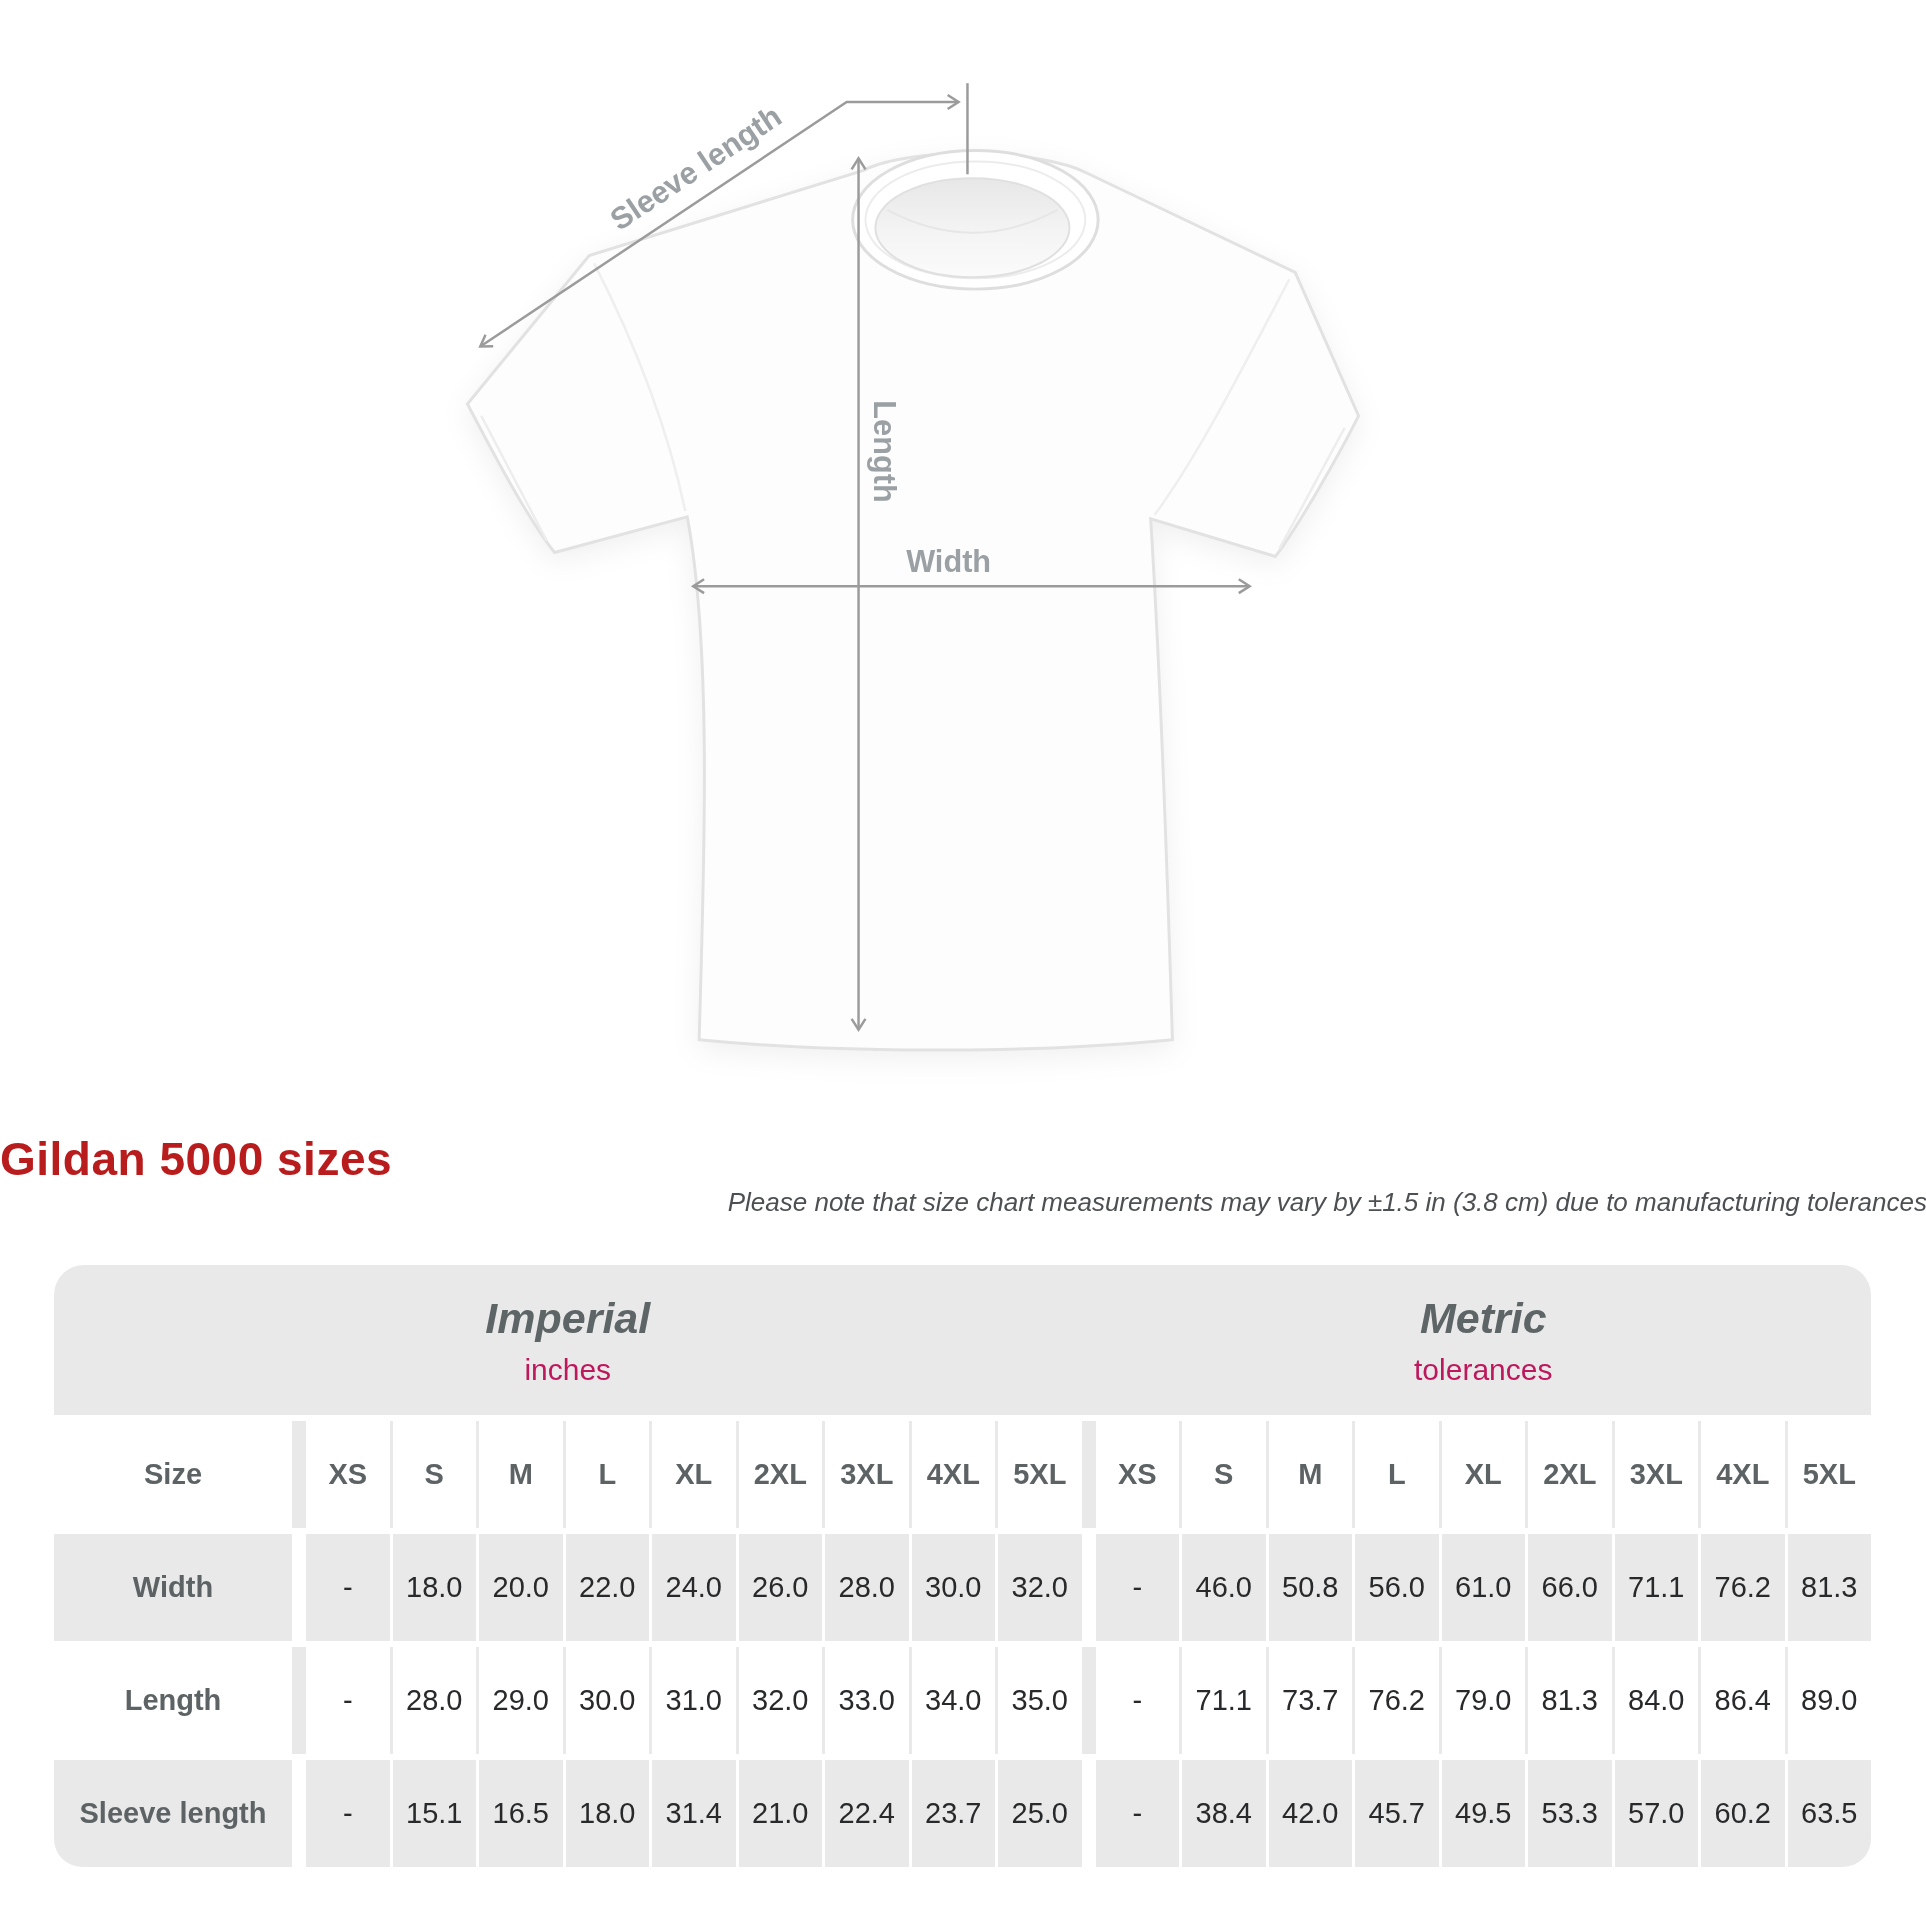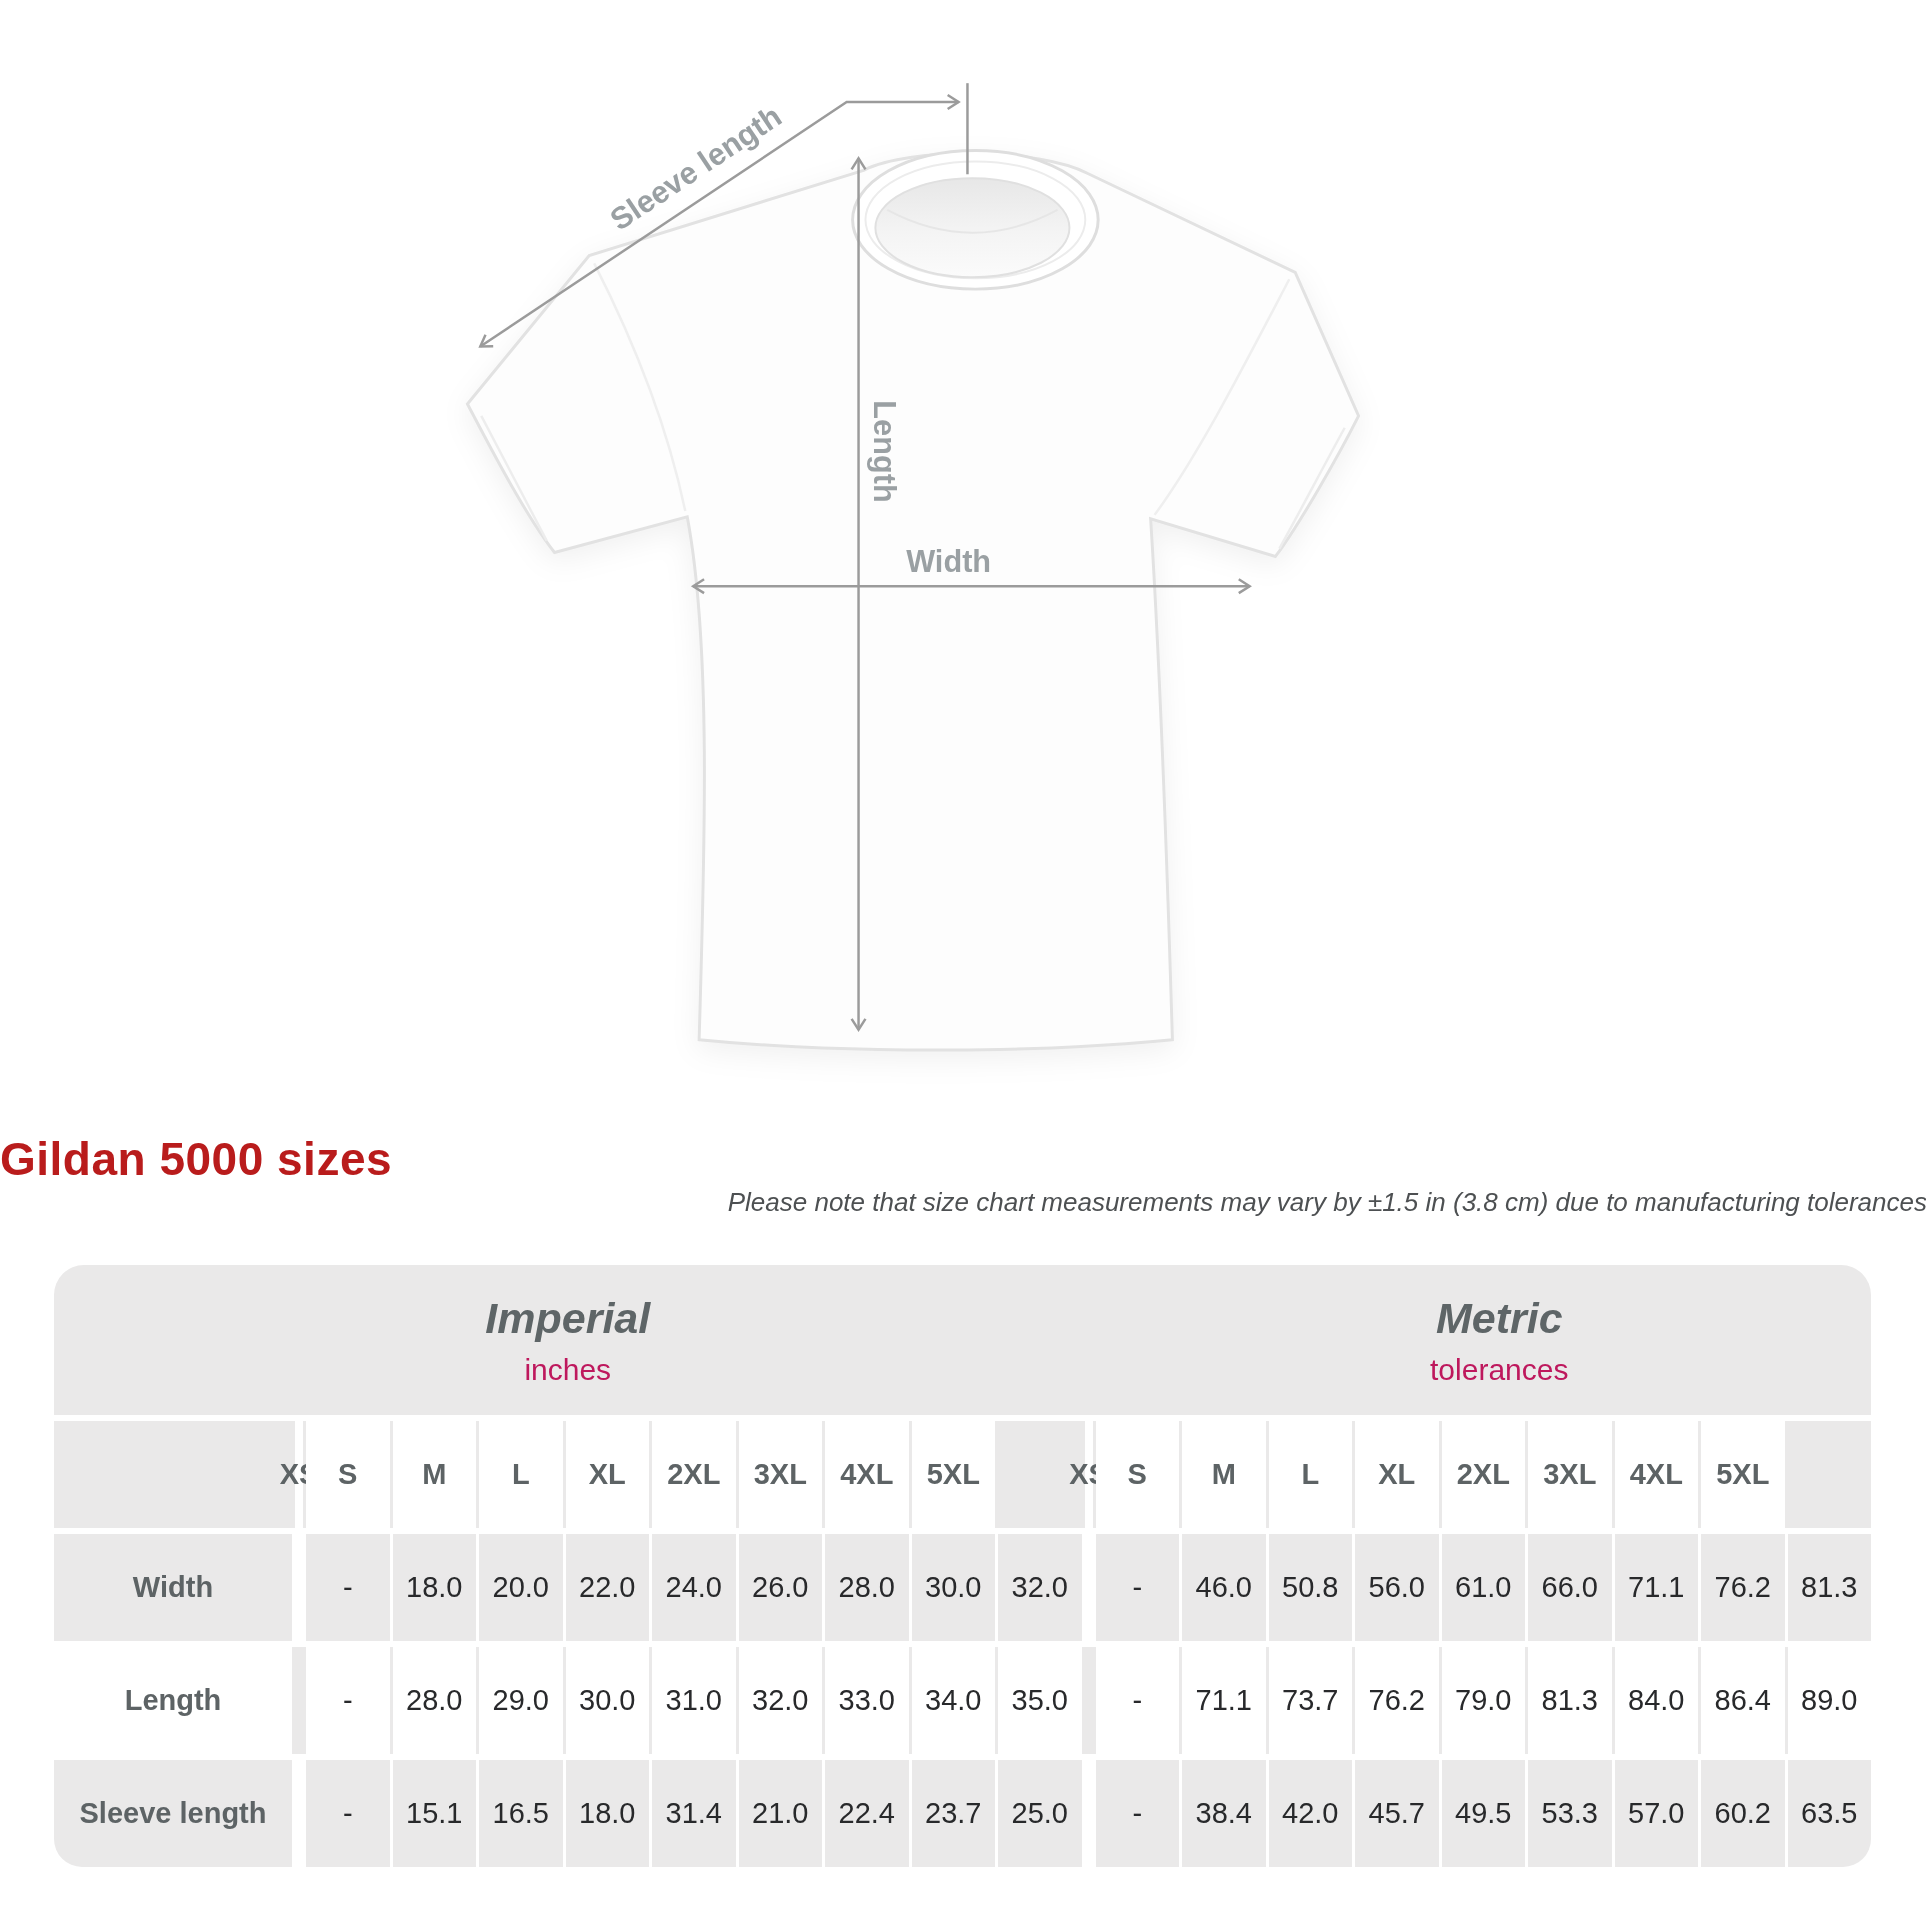--- a/index.html
+++ b/index.html
@@ -9,21 +9,21 @@
   .diagram{position:absolute;top:0;left:0;width:1927px;height:1109px;}
   .diagram text{font-family:"Liberation Sans",sans-serif;font-weight:bold;fill:#9aa0a3;}
 
   .title{position:absolute;top:1132px;left:0;width:100%;text-align:left;
          font-size:46px;font-weight:bold;color:#b91c1c;letter-spacing:0.5px;}
   .subtitle{position:absolute;top:1187px;left:0;width:100%;text-align:right;
          font-size:26px;font-style:italic;color:#4d5052;}
 
   .sizetable{position:absolute;left:54px;top:1265px;width:1817px;}
   .band{display:grid;grid-template-columns:238px 8px repeat(9,1fr) 8px repeat(9,1fr);
-        column-gap:19px;background:#eae9e9;border-radius:30px 30px 0 0;height:150px;margin-bottom:6px;}
+        column-gap:3px;background:#eae9e9;border-radius:30px 30px 0 0;height:150px;margin-bottom:6px;}
   .bandcell{display:flex;flex-direction:column;align-items:center;justify-content:center;gap:10px;}
   .gname{font-size:43px;font-weight:bold;font-style:italic;color:#5e6567;}
   .gunit{font-size:30px;color:#be185d;}
 
   .grid{display:grid;grid-template-columns:238px 8px repeat(9,1fr) 8px repeat(9,1fr);
         column-gap:3px;height:107px;margin-bottom:6px;}
   .grid:last-child{margin-bottom:0;}
   .cell{display:flex;align-items:center;justify-content:center;font-size:29px;color:#28292b;}
   .cell.spacer{background:transparent !important;}
   .cell.lbl{font-weight:bold;color:#5d6365;}
@@ -93,20 +93,21 @@
       <div class="bandcell" style="grid-column:1/12">
         <div class="gname">Imperial</div>
         <div class="gunit">inches</div>
       </div>
       <div class="bandcell" style="grid-column:13/22">
         <div class="gname">Metric</div>
         <div class="gunit">tolerances</div>
       </div>
     </div>
     <div class="grid rowh" id="row-sizes">
+        <div class="cell lbl">Size</div>
         <div class="cell spacer"></div>
         <div class="cell">XS</div>
         <div class="cell">S</div>
         <div class="cell">M</div>
         <div class="cell">L</div>
         <div class="cell">XL</div>
         <div class="cell">2XL</div>
         <div class="cell">3XL</div>
         <div class="cell">4XL</div>
         <div class="cell">5XL</div>

